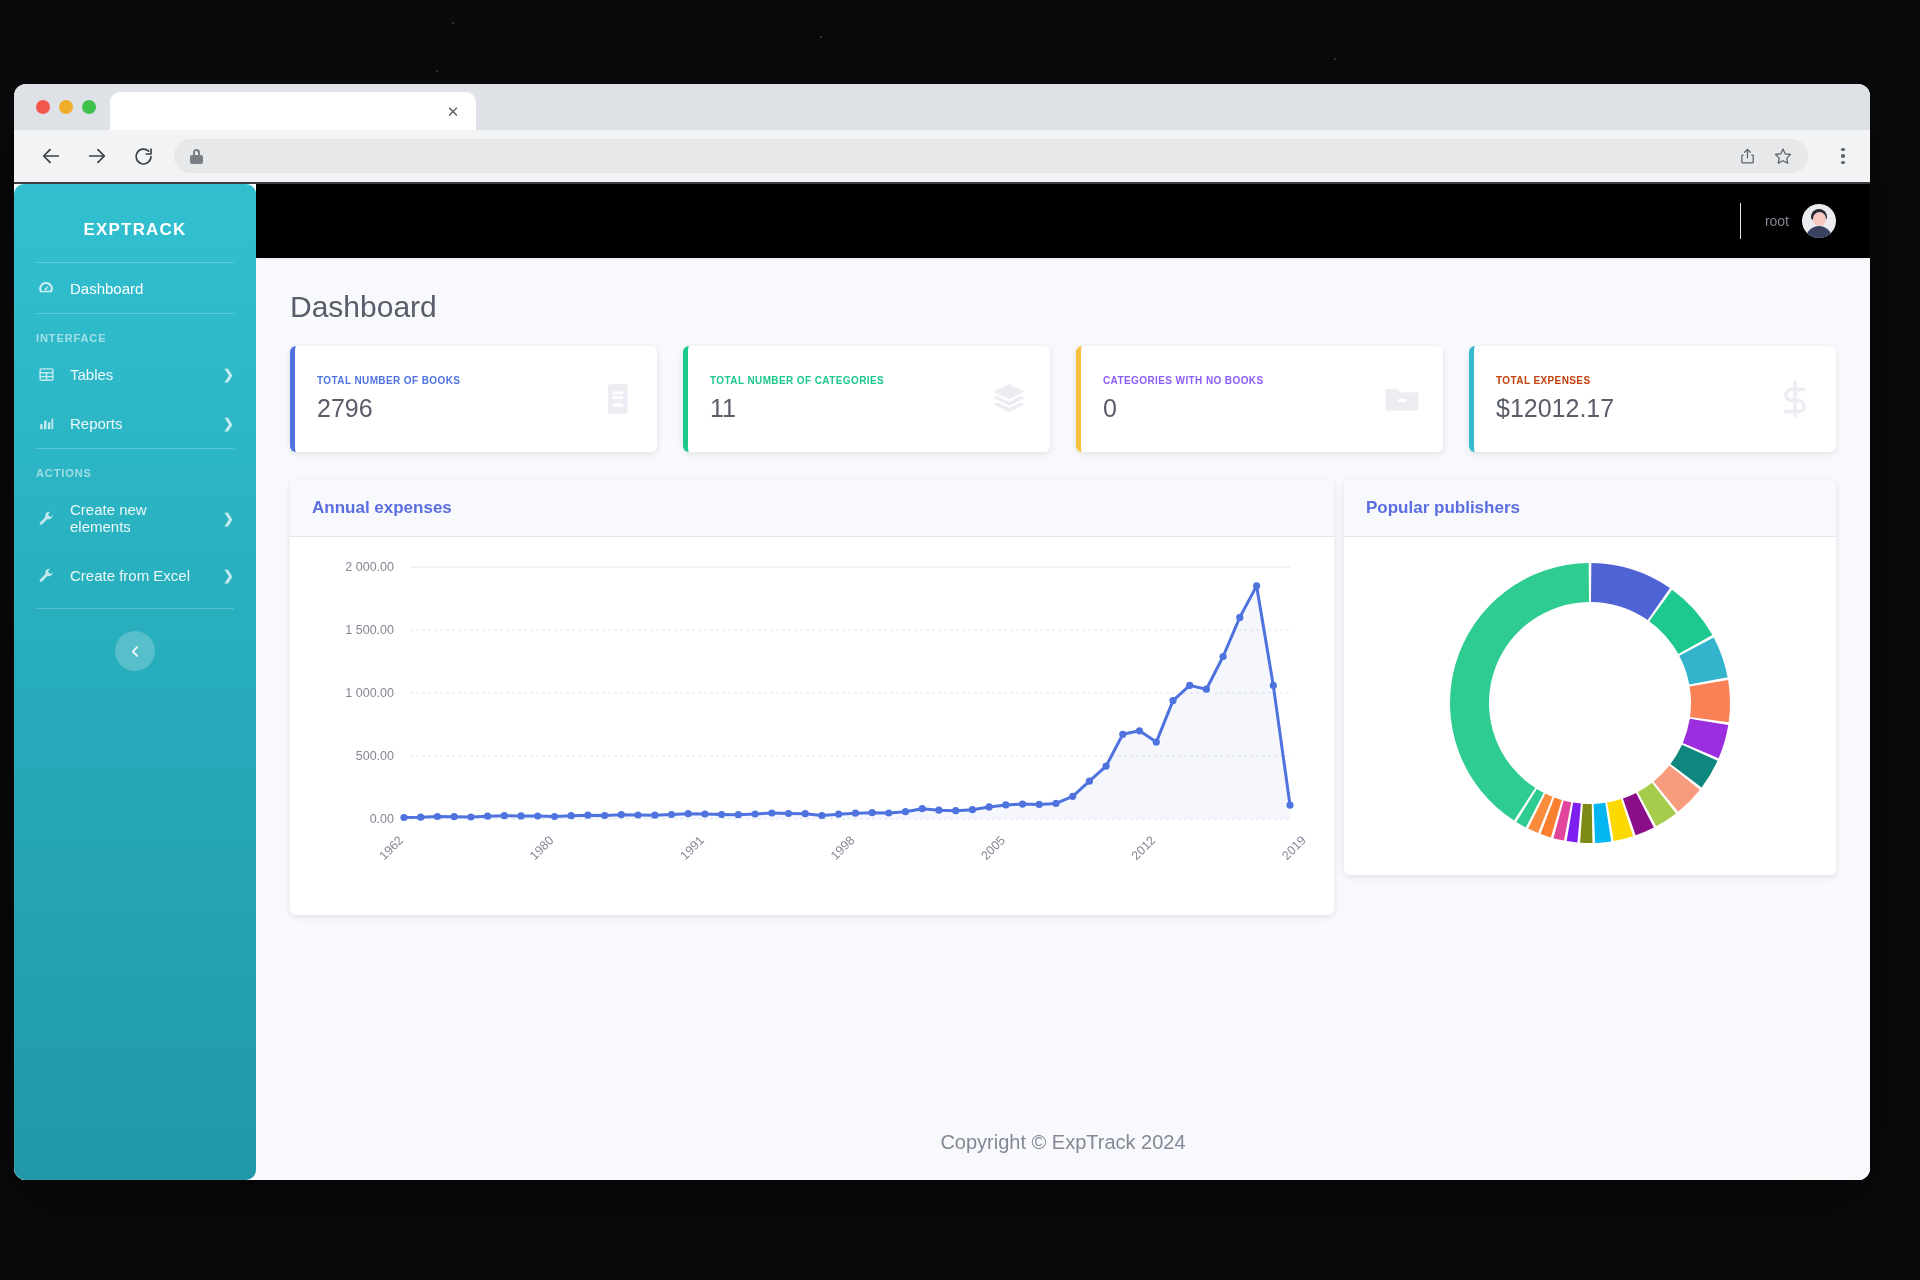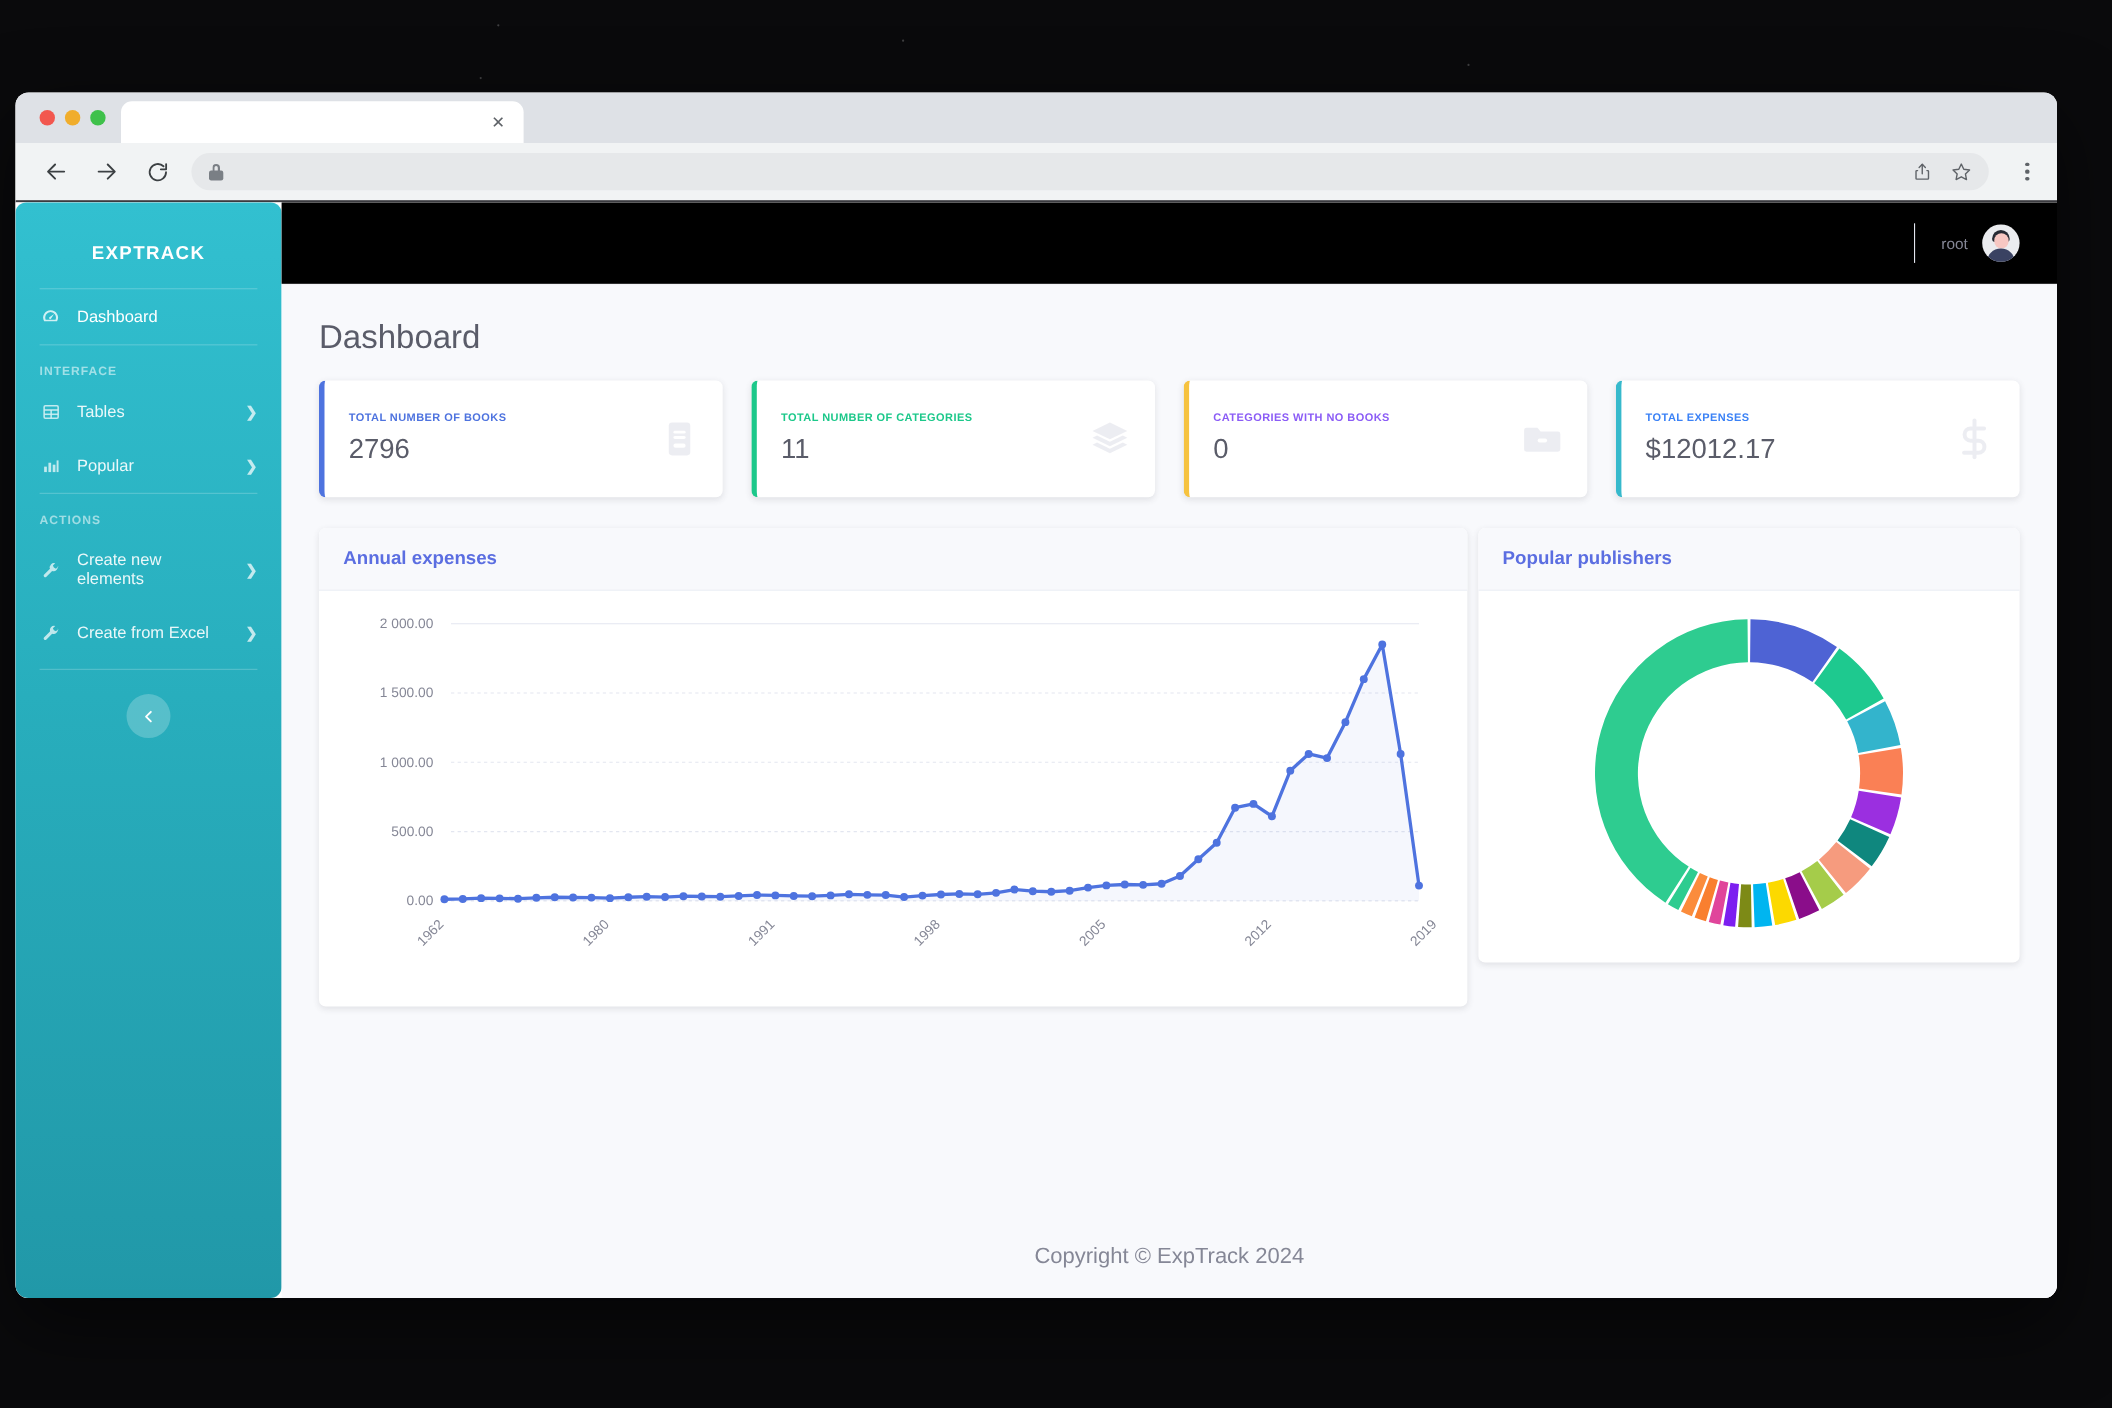--- a/index.html
+++ b/index.html
@@ -320,21 +320,21 @@
 
       <div class="nav-item">
         <span class="nav-icon">
           <svg width="17" height="17" viewBox="0 0 24 24" fill="currentColor">
               <rect x="3" y="13" width="3.5" height="7"></rect>
               <rect x="8.5" y="8" width="3.5" height="12"></rect>
               <rect x="14" y="10.5" width="3.5" height="9.5"></rect>
               <rect x="19" y="5" width="2.5" height="15"></rect>
             </svg>
         </span>
-        <span class="label">Popular</span>
+        <span class="label">Reports</span>
         <span class="caret">❯</span>
       </div>
 
       <div class="side-divider"></div>
       <div class="section-label">ACTIONS</div>
 
       <div class="nav-item">
         <span class="nav-icon">
           <svg width="17" height="17" viewBox="0 0 24 24" fill="currentColor">
               <path d="M20.5 6.1a5.6 5.6 0 0 1-7.2 6.7L5.6 20.5a2 2 0 0 1-2.8-2.8l7.7-7.7A5.6 5.6 0 0 1 17.2 2.8l-3 3 1.3 2.7 2.7 1.3 3-3c.2.4.3.8.3 1.3z"></path>
@@ -421,21 +421,21 @@
             <span class="card-icon">
               <svg width="38" height="38" viewBox="0 0 24 24" fill="currentColor">
                   <path d="M3 5.6h6.3l1.8 2.2H21a1.4 1.4 0 0 1 1.4 1.4v8.8A1.4 1.4 0 0 1 21 19.4H3a1.4 1.4 0 0 1-1.4-1.4V7a1.4 1.4 0 0 1 1.4-1.4z"></path>
                   <rect x="9.4" y="11.8" width="5.4" height="2.2" rx="1.1" fill="#ffffff"></rect>
                 </svg>
             </span>
           </div>
 
           <div class="card" style="border-left-color:#36b9cc;">
             <div>
-              <div class="card-label" style="color:#3b82f6;">Total expenses</div>
+              <div class="card-label" style="color:#c2410c;">Total expenses</div>
               <div class="card-value">$12012.17</div>
             </div>
             <span class="card-icon">
               <svg width="38" height="38" viewBox="0 0 24 24" fill="none" stroke="currentColor" stroke-width="2.3" stroke-linecap="round">
                   <line x1="12" y1="1.5" x2="12" y2="22.5"></line>
                   <path d="M17.5 6H9.8a3.5 3.5 0 0 0 0 7h4.4a3.5 3.5 0 0 1 0 7H6"></path>
                 </svg>
             </span>
           </div>
 

